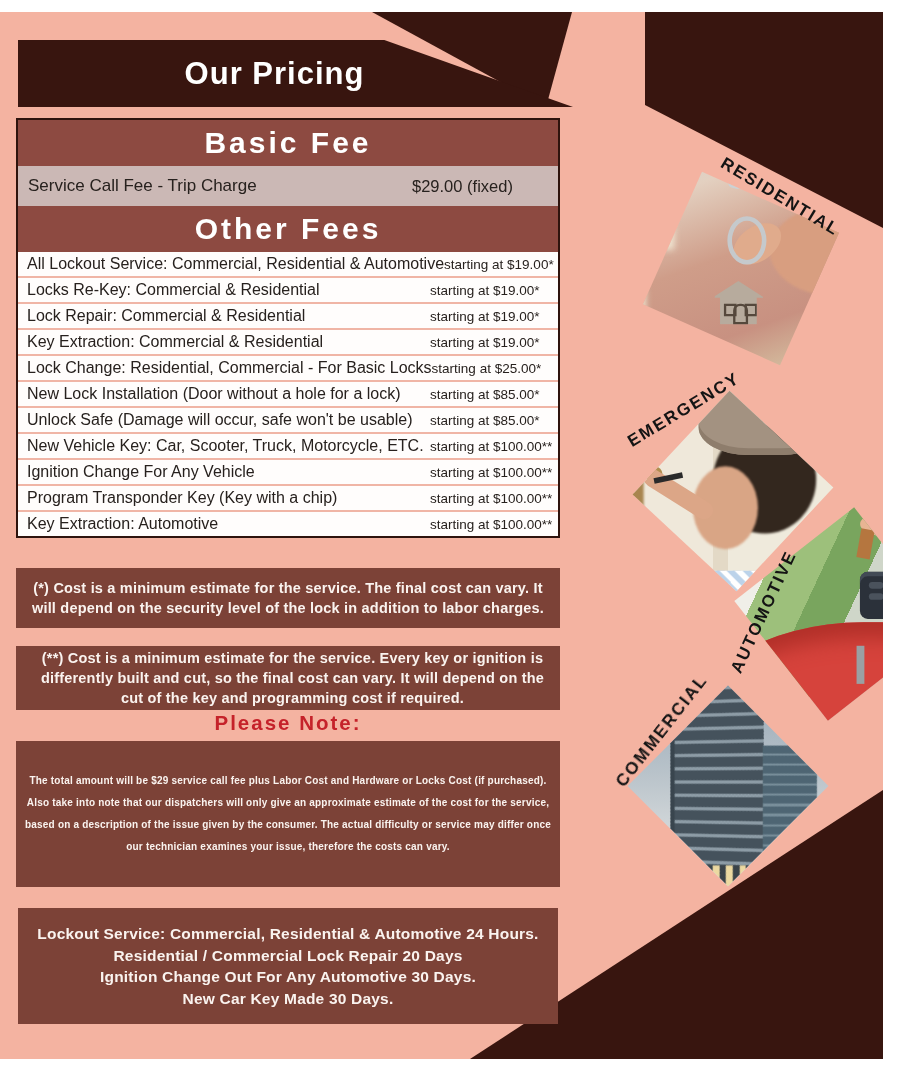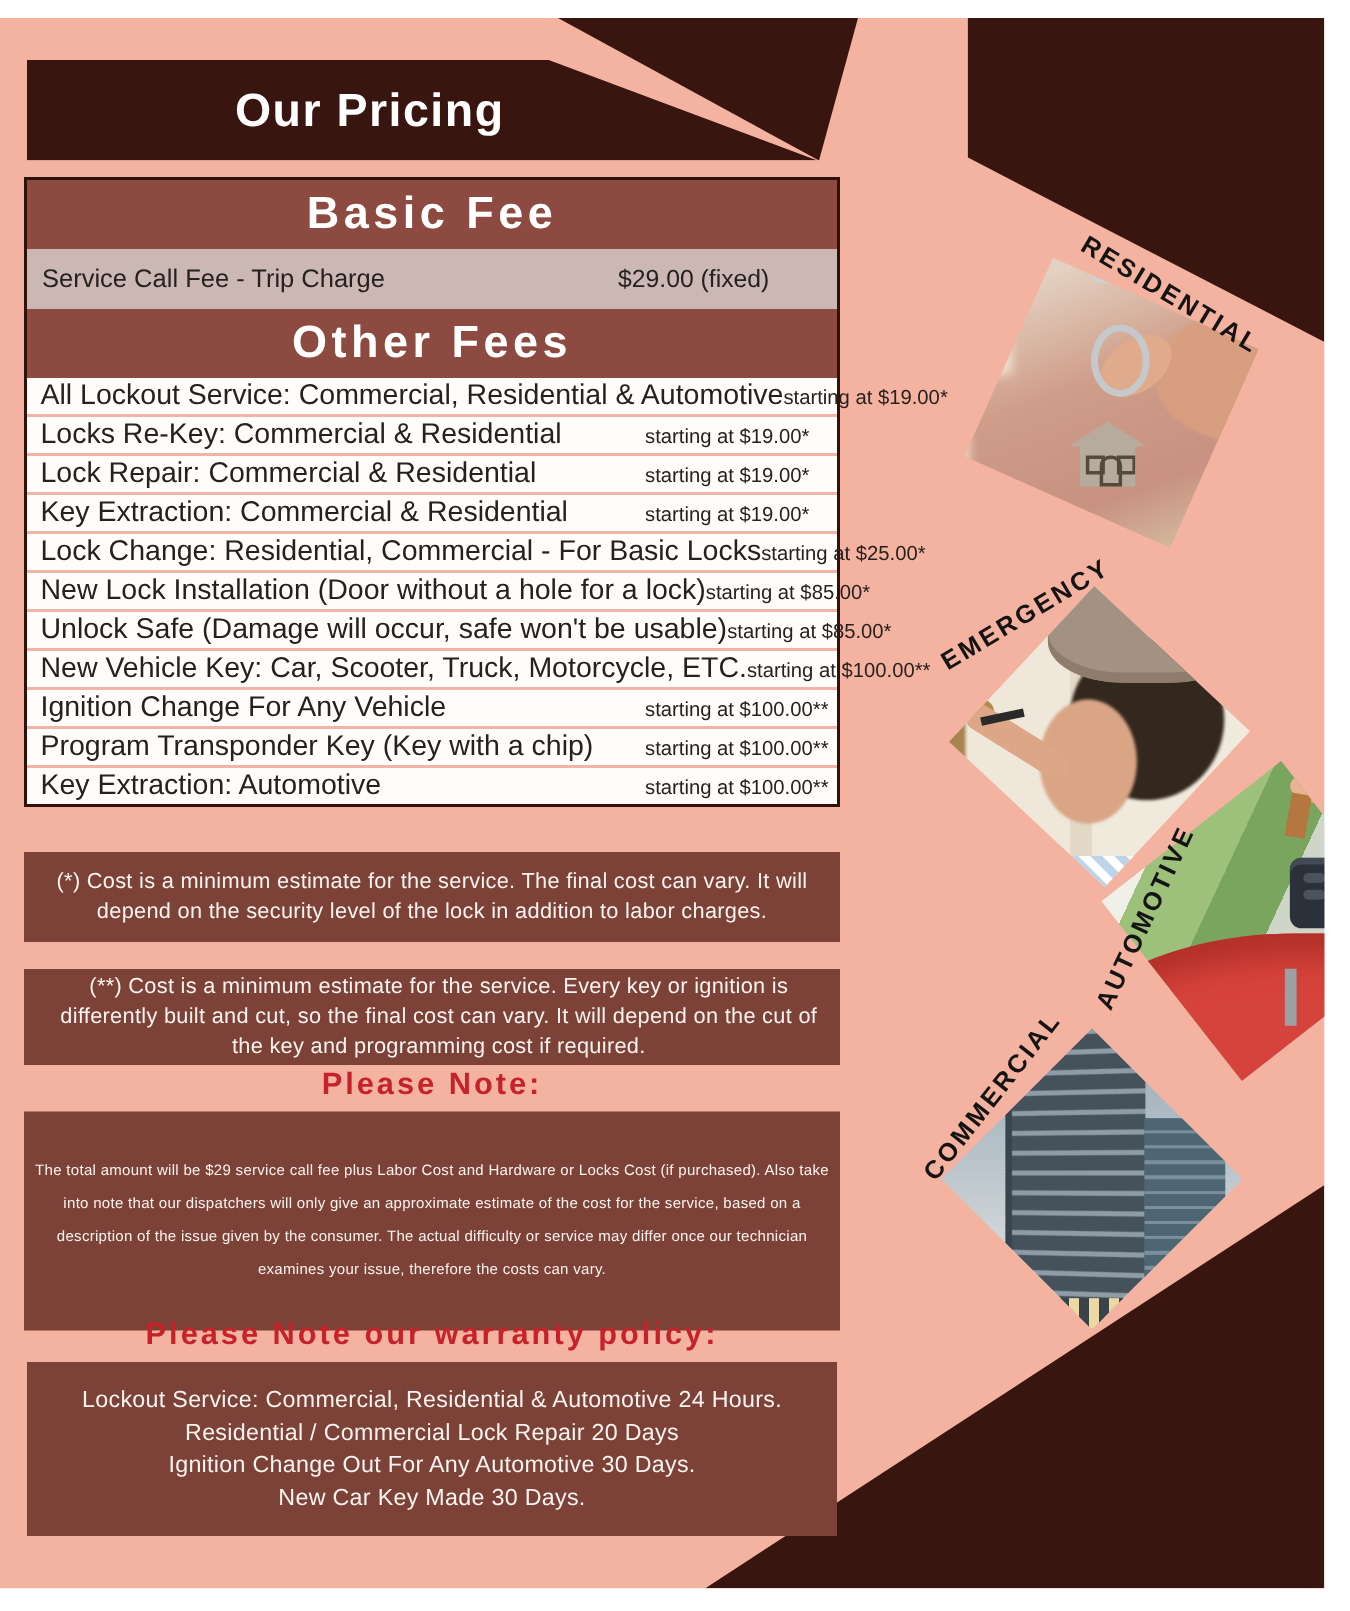--- a/index.html
+++ b/index.html
@@ -4,21 +4,21 @@
 <style>
   html,body{margin:0;padding:0;background:#ffffff;}
   .page{position:relative;width:900px;height:1074px;background:#ffffff;overflow:hidden;
         font-family:"Liberation Sans",sans-serif;}
   .pink-bg{position:absolute;left:0;top:12px;width:883px;height:1047px;background:var(--pink);}
 
   
   .shape{position:absolute;background:var(--dark);z-index:1;}
   .banner{left:18px;top:40px;width:527px;height:67px;
           clip-path:polygon(0 0,66% 0,100% 100%,0 100%);
-          display:flex;align-items:center;justify-content:center;z-index:2;}
+          display:flex;align-items:center;justify-content:center;z-index:2;padding-left:28px;}
   .banner-title{color:#fff;font-size:31px;font-weight:600;letter-spacing:1px;
                 margin-right:70px;}
   .wedge{left:372px;top:12px;width:200px;height:95px;clip-path:polygon(0 0,100% 0,87% 100%);}
   .tr-block{left:645px;top:12px;width:238px;height:216px;
             clip-path:polygon(0 0,100% 0,100% 100%,0 43%);}
   .br-triangle{left:470px;top:790px;width:413px;height:269px;
                clip-path:polygon(100% 0,100% 100%,0 100%);}
 
   
   .strip{position:absolute;background:#ffffff;z-index:10;}
@@ -32,26 +32,26 @@
   .fee-header{height:46px;background:var(--maroon);color:#fff;display:flex;
               align-items:center;justify-content:center;font-size:30px;font-weight:bold;
               letter-spacing:3px;}
   .basic-row{height:40px;background:var(--light-row);display:flex;align-items:center;
              color:var(--text-dark);font-size:17px;}
   .basic-row .blabel{flex:1;padding-left:10px;}
   .basic-row .bprice{width:146px;font-size:16.5px;}
   .frow{height:24px;border-bottom:2px solid var(--row-sep);display:flex;align-items:center;
         background:#fffdfc;color:var(--text-dark);}
   .frow:last-child{border-bottom:none;gap:32px;}
-  .frow .flabel{flex:1;padding-left:9px;font-size:19px;white-space:nowrap;}
+  .frow .flabel{flex:1;padding-left:9px;font-size:16px;white-space:nowrap;}
   .frow .fprice{width:128px;font-size:13.5px;white-space:nowrap;}
 
   
   .note-box{position:absolute;left:16px;width:544px;background:var(--box);z-index:2;
-            color:var(--white-text);font-weight:normal;text-align:center;
+            color:var(--white-text);font-weight:bold;text-align:center;
             display:flex;flex-direction:column;justify-content:center;box-sizing:border-box;
             font-size:14.5px;line-height:20px;letter-spacing:.2px;padding:0 12px;}
   .note-1{top:568px;height:60px;}
   .note-2{top:646px;height:64px;padding-left:21px;}
   .note-big{top:741px;height:146px;font-size:10px;line-height:22px;padding:0 6px;}
   .warranty-box{top:908px;left:18px;width:540px;height:116px;font-size:15.5px;line-height:21.5px;justify-content:center;}
   .red-heading{position:absolute;left:16px;width:544px;text-align:center;z-index:2;
                color:var(--red);font-weight:bold;font-size:20.5px;letter-spacing:2px;}
   .h-please{top:711px;}
   .h-warranty{top:878px;}
@@ -205,21 +205,20 @@
   <div class="note-box note-2">
     <span>(**) Cost is a minimum estimate for the service. Every key or ignition is differently built and cut, so the final cost can vary. It will depend on the cut of the key and programming cost if required.</span>
   </div>
 
   <div class="red-heading h-please">Please Note:</div>
 
   <div class="note-box note-big">
     <span>The total amount will be $29 service call fee plus Labor Cost and Hardware or Locks Cost (if purchased). Also take into note that our dispatchers will only give an approximate estimate of the cost for the service, based on a description of the issue given by the consumer. The actual difficulty or service may differ once our technician examines your issue, therefore the costs can vary.</span>
   </div>
 
-  <div class="red-heading h-warranty">Please Note our warranty policy:</div>
 
   <div class="note-box warranty-box">
       <div>Lockout Service: Commercial, Residential &amp; Automotive 24 Hours.</div>
       <div>Residential / Commercial Lock Repair 20 Days</div>
       <div>Ignition Change Out For Any Automotive 30 Days.</div>
       <div>New Car Key Made 30 Days.</div>
     </div>
 
   <div class="cat-label lbl-residential">RESIDENTIAL</div>
   <div class="cat-label lbl-emergency">EMERGENCY</div>

